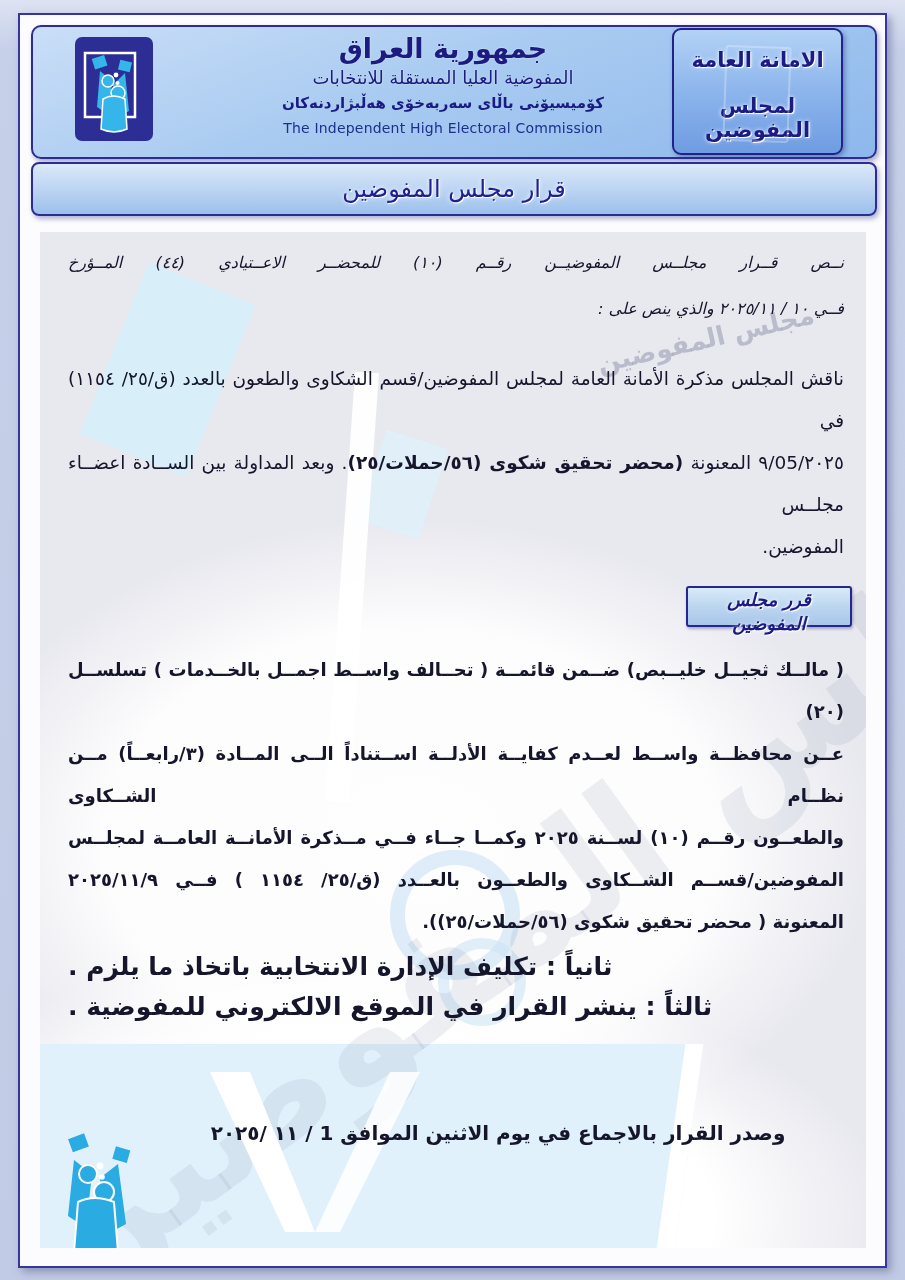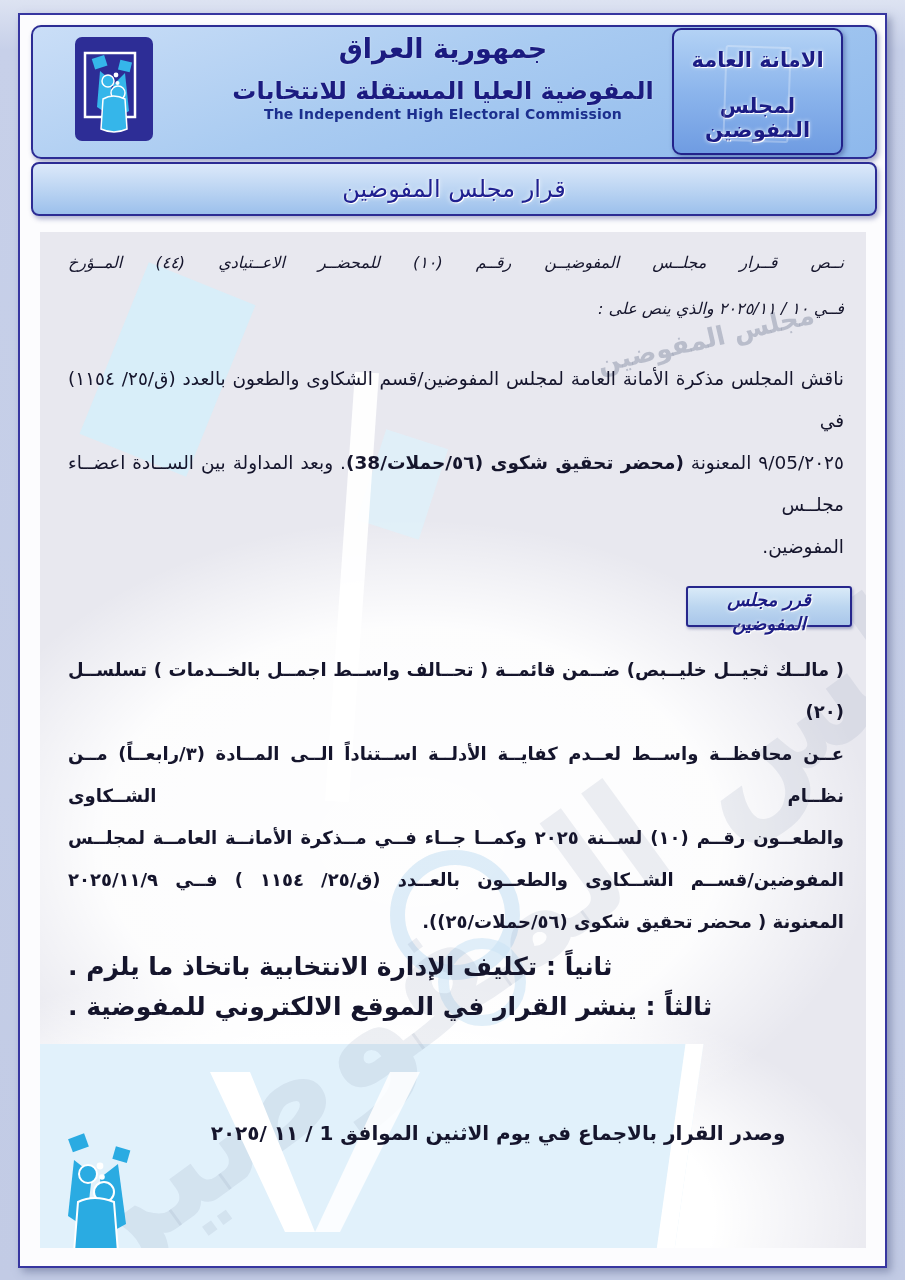--- a/index.html
+++ b/index.html
@@ -19,23 +19,23 @@
     border:2px solid #2c2c94;border-radius:10px;
     background:linear-gradient(160deg,#cadef7 0%,#a9cbf1 45%,#8db8ec 100%);
     box-shadow:2px 3px 5px rgba(60,70,140,.45);
   }
   .logo{position:absolute;left:42px;top:10px;width:78px;height:104px;}
   .center-block{
     position:absolute;left:150px;right:172px;top:0;height:100%;
     text-align:center;color:#1b1b80;direction:rtl;
   }
   .cal1{font-size:27px;font-weight:bold;margin-top:6px;text-shadow:0 0 2px rgba(255,255,255,.6);}
-  .cal2{font-size:24px;font-weight:bold;margin-top:13px;text-shadow:0 0 2px rgba(255,255,255,.6);}
+  .cal2{font-size:18px;font-weight:normal;margin-top:3px;text-shadow:0 0 2px rgba(255,255,255,.6);}
   .cal3{font-size:15px;font-weight:bold;margin-top:6px;}
-  .cal4{font-size:14px;font-weight:bold;margin-top:1px;color:#1c2f8e;letter-spacing:.2px;}
+  .cal4{font-size:14px;font-weight:normal;margin-top:8px;color:#1c2f8e;letter-spacing:.2px;}
   .secretariat{
     position:absolute;left:652px;top:13px;width:167px;height:123px;
     border:2px solid #22228a;border-radius:9px;direction:rtl;text-align:center;
     background:linear-gradient(180deg,#b3d2f5 0%,#8cb5ec 50%,#6f9ce2 100%);
     box-shadow:2px 2px 5px rgba(40,50,120,.45);
   }
   .secretariat::after{
     content:"";position:absolute;left:50px;top:16px;width:62px;height:92px;
     border:2px solid rgba(255,255,255,.28);border-radius:3px;transform:rotate(2deg);
   }
@@ -127,20 +127,21 @@
         <circle cx="33" cy="44" r="6" fill="#35b6ea" stroke="#fff" stroke-width="1.5"></circle>
         <circle cx="43" cy="56" r="7" fill="#35b6ea" stroke="#fff" stroke-width="1.5"></circle>
         <path d="M28 62 Q38 56 50 62 L52 92 Q39 98 26 92 Z" fill="#35b6ea" stroke="#fff" stroke-width="1.5"></path>
         <circle cx="41" cy="38" r="2.4" fill="#fff"></circle>
         <circle cx="42.5" cy="46" r="2" fill="#fff"></circle>
       </svg>
     </div>
     <div class="center-block">
       <div class="cal1">جمهورية العراق</div>
       <div class="cal2">المفوضية العليا المستقلة للانتخابات</div>
+      <div class="cal3">كۆميسيۆنى باڵاى سەربەخۆى هەڵبژاردنەكان</div>
       <div class="cal4">The Independent High Electoral Commission</div>
     </div>
   </div>
   <div class="secretariat">
     <div class="sec-line l1">الامانة العامة</div>
     <div class="sec-line l2">لمجلس المفوضين</div>
   </div>
 
   <div class="title-bar">
     <span>قرار مجلس المفوضين</span>
@@ -178,21 +179,21 @@
 
     <div class="text-col">
 
       <div class="para intro">
           <div class="tline">نــص قــرار مجلــس المفوضيــن رقــم (١٠) للمحضــر الاعــتيادي (٤٤) المــؤرخ</div>
           <div class="tline tline-last">فــي ١٠ / ٢٠٢٥/١١ والذي ينص على :</div>
         </div>
 
       <div class="para2">
         <div class="tline">ناقش المجلس مذكرة الأمانة العامة لمجلس المفوضين/قسم الشكاوى والطعون بالعدد (ق/٢٥/ ١١٥٤) في</div>
-        <div class="tline"><span>٢٠٢٥/05/٩ المعنونة </span><span class="bold">(محضر تحقيق شكوى (٥٦/حملات/38)</span><span>. وبعد المداولة بين الســادة اعضــاء مجلــس</span></div>
+        <div class="tline"><span>٢٠٢٥/05/٩ المعنونة </span><span class="bold">(محضر تحقيق شكوى (٥٦/حملات/٢٥)</span><span>. وبعد المداولة بين الســادة اعضــاء مجلــس</span></div>
         <div class="tline tline-last">المفوضين.</div>
       </div>
 
       <div class="chip">
         <span>قرر مجلس المفوضين</span>
       </div>
 
       <div class="first-block">
           <div class="tline">( مالــك ثجيــل خليــبص) ضــمن قائمــة ( تحــالف واســط اجمــل بالخــدمات ) تسلســل (٢٠)</div>
           <div class="tline">عــن محافظــة واســط لعــدم كفايــة الأدلــة اســتناداً الــى المــادة (٣/رابعــاً) مــن نظــام الشــكاوى</div>

